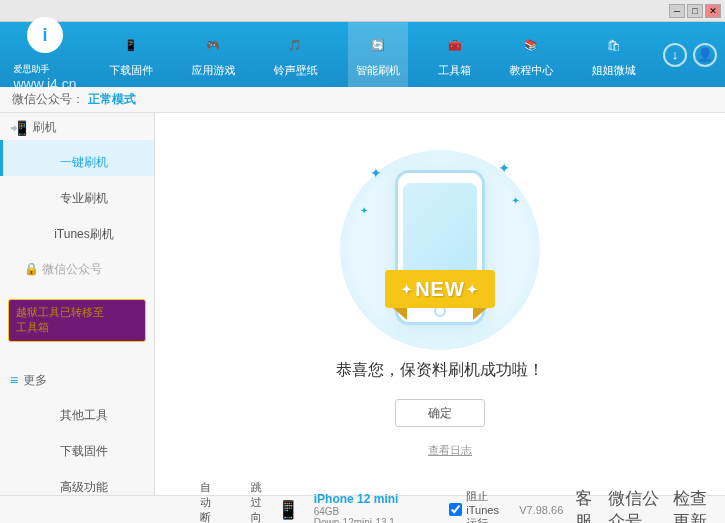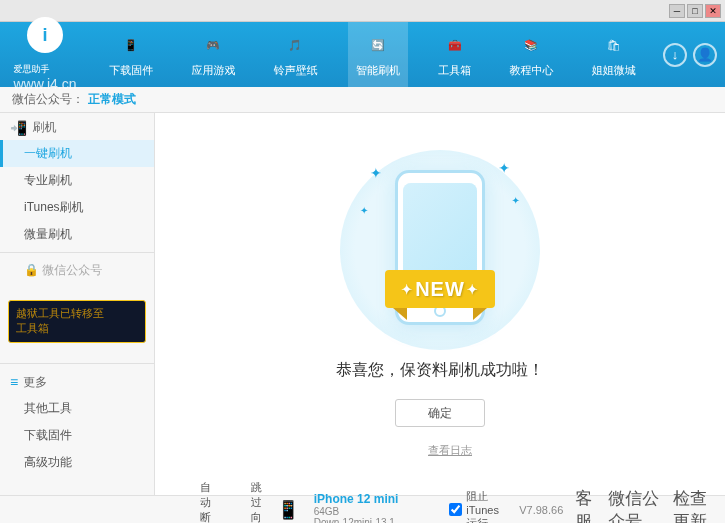--- a/index.html
+++ b/index.html
@@ -131,45 +131,46 @@
       padding: 6px 10px 4px 10px;
       color: #666;
       font-size: 12px;
     }
     .sidebar-section-icon {
       margin-right: 5px;
       color: #1ea6e0;
       font-size: 14px;
     }
     .sidebar-item {
-      padding: 5px 10px 5px 24px;
+      padding: 14px 10px 5px 24px;
       color: #555;
       cursor: pointer;
       font-size: 12px;
+      text-align: center;
     }
     .sidebar-item.active {
       background: #e0f2fc;
       color: #1ea6e0;
       border-left: 3px solid #1ea6e0;
       padding-left: 21px;
     }
     .sidebar-divider {
       height: 1px;
       background: #e0e0e0;
       margin: 4px 0;
     }
     .sidebar-disabled {
       padding: 5px 10px 5px 24px;
       color: #aaa;
       font-size: 12px;
       cursor: default;
     }
     .sidebar-warning-box {
       margin: 16px 8px;
-      background: #0f172a;
+      background: #701a75;
       border: 1px solid #f5c518;
       border-radius: 3px;
       padding: 5px 7px;
       font-size: 11px;
       color: #b8860b;
       line-height: 1.4;
     }
 
     
     .content {
@@ -431,21 +432,20 @@
   <div class="sidebar">
 
     <div class="sidebar-section-header">
       <span class="sidebar-section-icon">📲</span>
       <span>刷机</span>
     </div>
 
     <div class="sidebar-item active">一键刷机</div>
     <div class="sidebar-item">专业刷机</div>
     <div class="sidebar-item">iTunes刷机</div>
-    <div class="sidebar-item">微量刷机</div>
 
     <div class="sidebar-divider"></div>
 
     <div class="sidebar-disabled">
       🔒 微信公众号
     </div>
     <div class="sidebar-warning-box">
       越狱工具已转移至<br>工具箱
     </div>
 

